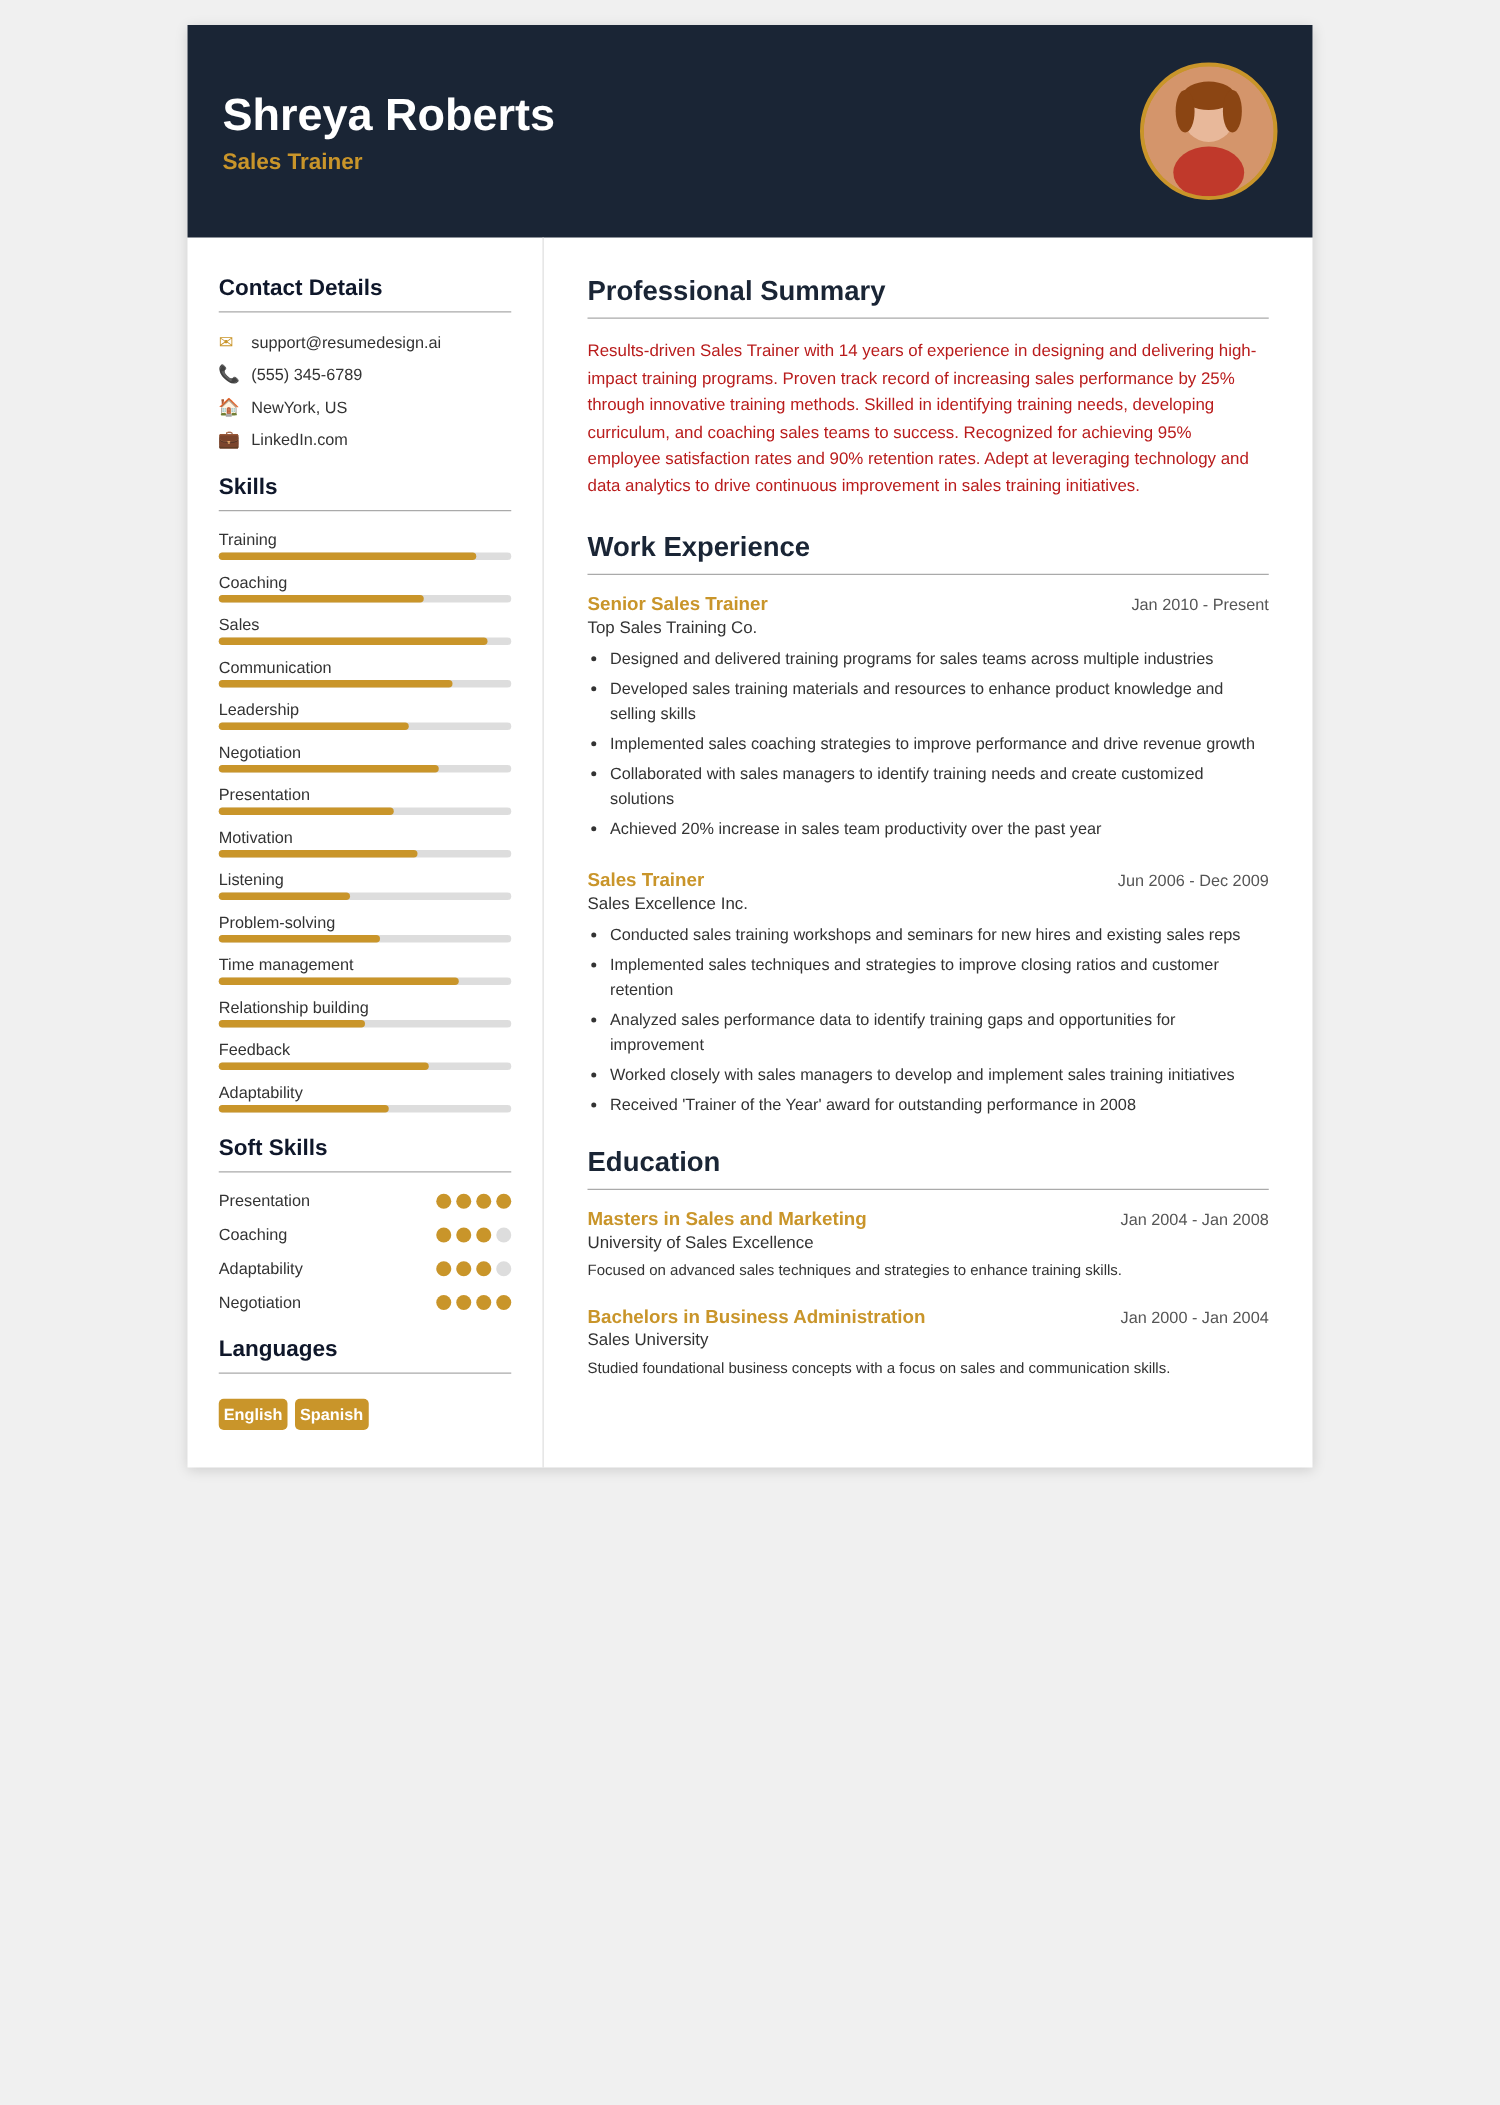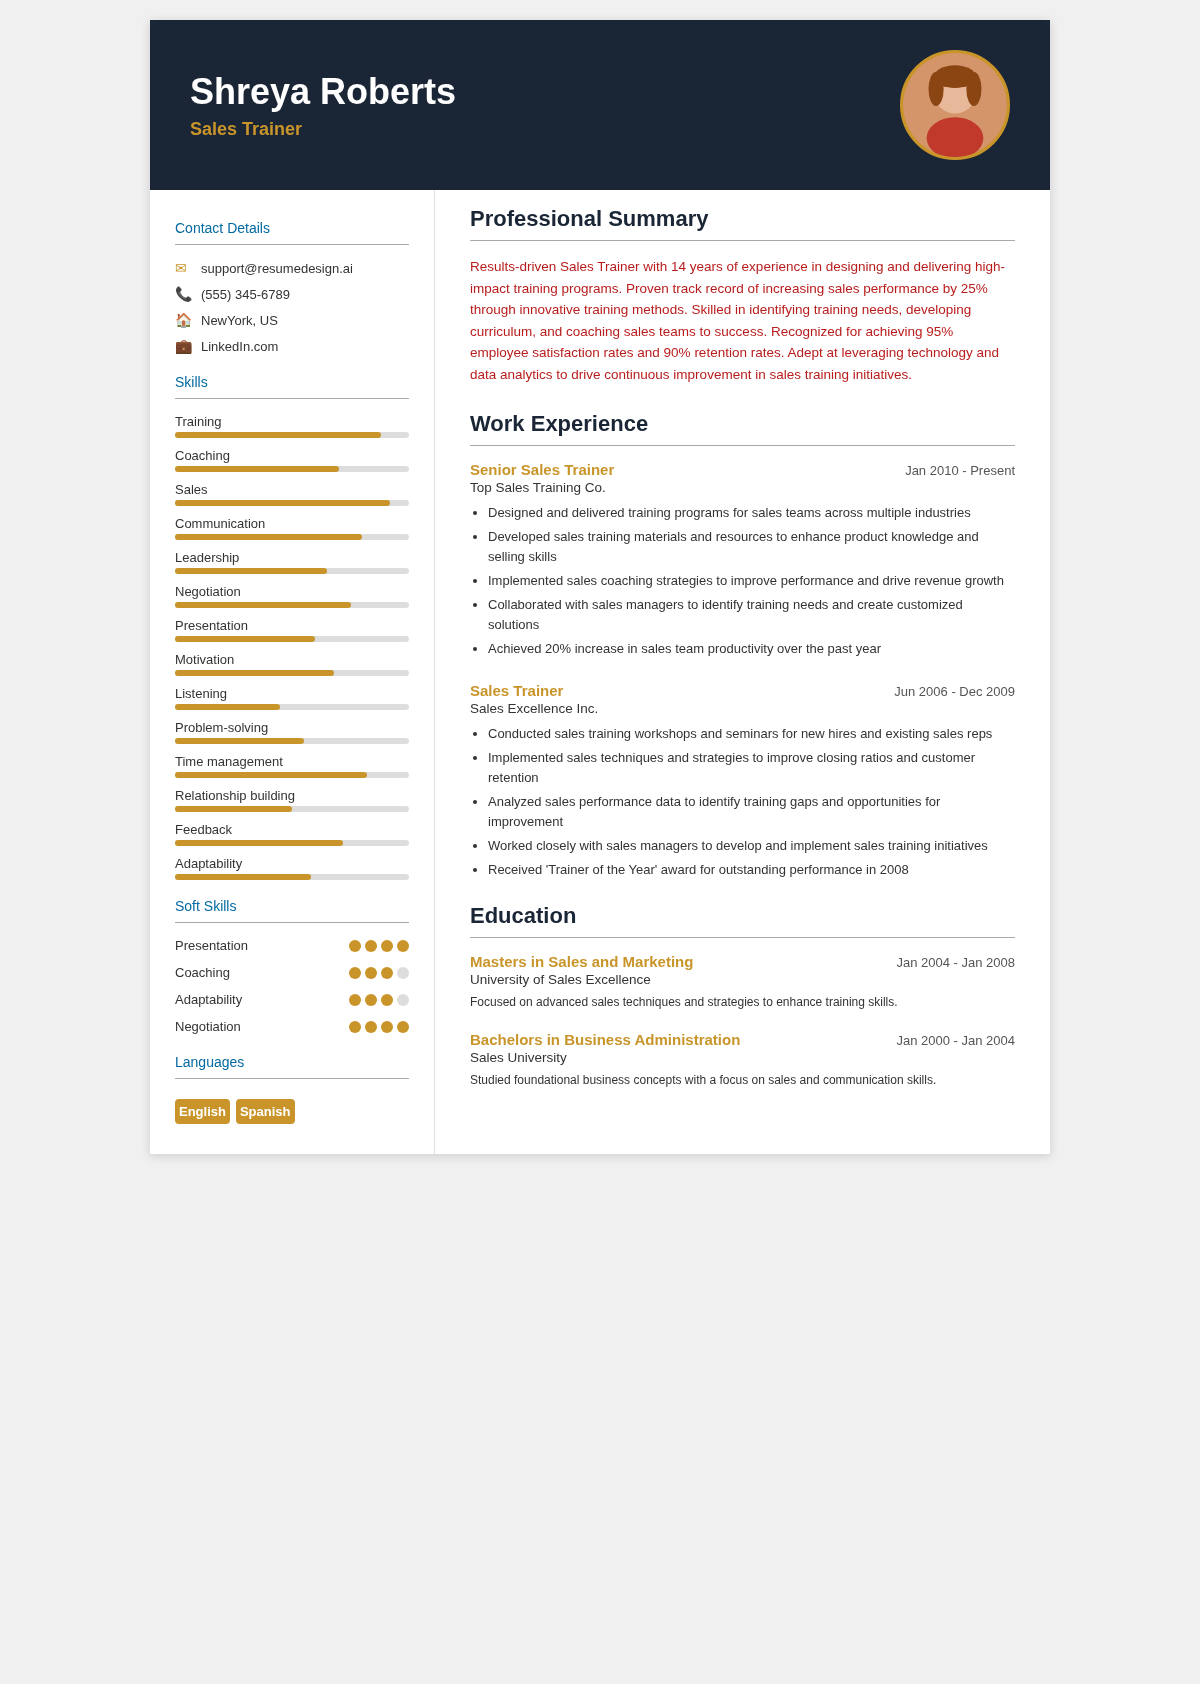--- a/index.html
+++ b/index.html
@@ -12,21 +12,21 @@
     }
     .resume {
       width: 900px;
       background: #fff;
       box-shadow: 0 2px 10px rgba(0,0,0,0.15);
     }
     
     .header {
       background: #1a2535;
       color: #fff;
-      padding: 30px 40px;
+      padding: 30px 28px;
       display: flex;
       align-items: center;
       justify-content: space-between;
     }
     .header-left {}
     .header-name {
       font-size: 36px;
       font-weight: bold;
       color: #fff;
       margin-bottom: 6px;
@@ -56,23 +56,23 @@
       display: flex;
     }
     
     .sidebar {
       width: 285px;
       min-width: 285px;
       padding: 30px 25px;
       border-right: 1px solid #e0e0e0;
     }
     .section-title {
-      font-size: 14px;
-      font-weight: normal;
-      color: #0369a1;
+      font-size: 18px;
+      font-weight: bold;
+      color: #0f172a;
       margin-bottom: 8px;
     }
     .section-divider {
       border: none;
       border-top: 1.5px solid #aaa;
       margin-bottom: 15px;
     }
     
     .contact-item {
       display: flex;
@@ -138,21 +138,21 @@
       padding: 5px 4px;
       border-radius: 4px;
       font-size: 13px;
       font-weight: bold;
       margin-right: 6px;
       margin-top: 5px;
     }
     
     .main {
       flex: 1;
-      padding: 16px 35px;
+      padding: 30px 35px;
     }
     .main-section-title {
       font-size: 22px;
       font-weight: bold;
       color: #1a2535;
       margin-bottom: 8px;
     }
     .main-divider {
       border: none;
       border-top: 1.5px solid #aaa;

